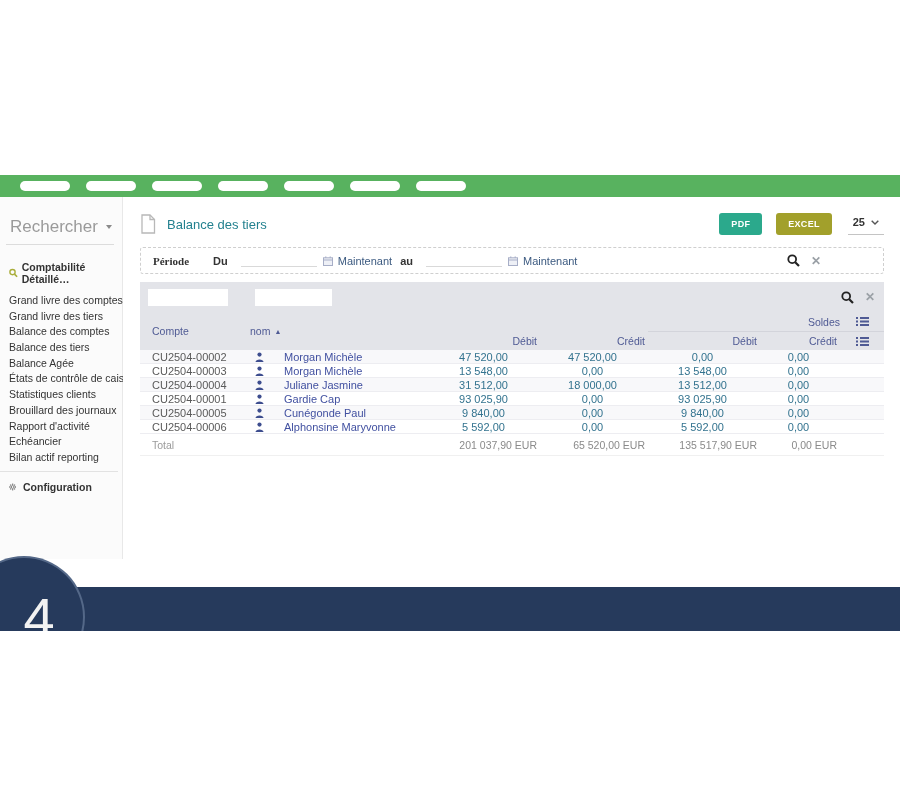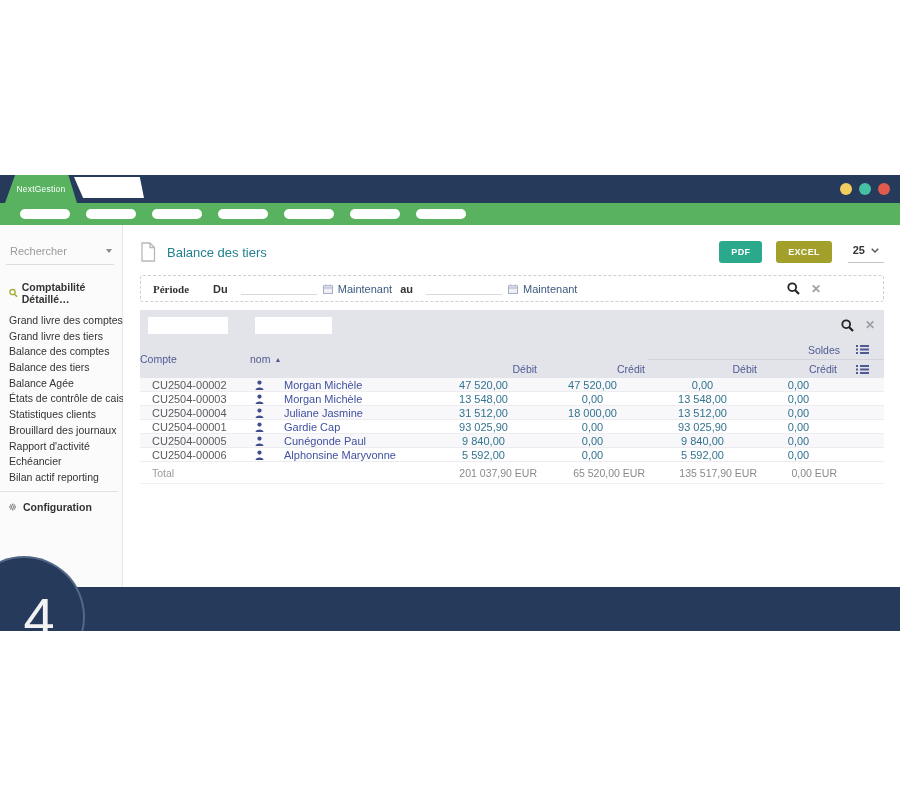--- a/index.html
+++ b/index.html
@@ -19,21 +19,21 @@
 
   
   .greenbar { height:22px; background:#58b25f; display:flex; align-items:center; gap:16px; padding-left:20px; }
   .pill { width:50px; height:10px; border-radius:5px; background:#fff; }
 
   .appbody { display:flex; height:362px; }
 
   
   .sidebar { width:123px; background:#fbfbfb; border-right:1px solid #e8e8e8; }
   .search-box { margin:18px 8px 16px 6px; padding:2px 2px 7px 4px; border-bottom:1px solid #dcdcdc;
-    display:flex; justify-content:space-between; align-items:center; font-size:11px; color:#9a9a9a; cursor:pointer; }
+    display:flex; justify-content:space-between; align-items:center; font-size:17px; color:#9a9a9a; cursor:pointer; }
   .sel-caret { width:0; height:0; border-left:3.5px solid transparent; border-right:3.5px solid transparent; border-top:4.5px solid #8a8a8a; }
   .menu { padding-left:9px; font-size:10.5px; color:#333; }
   .section-header { display:flex; align-items:center; gap:4px; font-weight:bold; margin-bottom:10px; }
   .menu-item { margin-bottom:5.2px; line-height:10.5px; cursor:pointer; white-space:nowrap; }
   .side-divider { border-top:1px solid #e2e2e2; margin:9px 4px 9px 0; }
   .config-row { display:flex; align-items:center; gap:4px; font-weight:bold; font-size:10.5px; padding-left:8px; cursor:pointer; color:#333; }
 
   
   .main { flex:1; background:#fff; padding:0 16px 0 17px; }
   .page-header { display:flex; align-items:center; margin-top:14px; height:26px; }
@@ -59,21 +59,21 @@
   
   .table { margin-top:8px; width:744px; }
   .thead { background:#e3e4e9; }
   .tfilter-row { height:30px; display:flex; align-items:center; padding-left:8px; }
   .hfilter-input { width:80px; height:17px; background:#fff; border:0; outline:none; font-size:10px; padding:0 4px; }
   .hfilter-input.second { margin-left:27px; width:77px; }
   .thead-icons { margin-left:auto; display:flex; gap:11px; align-items:center; padding-right:9px; }
 
   .grid7 { display:grid; grid-template-columns:110px 180px 110px 108px 112px 80px 44px; }
   .head-grid { grid-template-rows:20px 18px; font-size:10.5px; color:#4f5a94; }
-  .h-compte { grid-column:1; grid-row:1/3; align-self:center; cursor:pointer; }
+  .h-compte { grid-column:1; grid-row:1/3; align-self:center; padding-left:12px; cursor:pointer; }
   .h-nom { grid-column:2; grid-row:1/3; align-self:center; cursor:pointer; display:flex; align-items:center; gap:4px; }
   .sort-arrow { font-size:7px; color:#4f5a94; }
   .h-group { grid-row:1; text-align:center; border-bottom:1px solid #d3d4db; line-height:20px; }
   .h-mouv { grid-column:3/5; }
   .h-soldes { grid-column:5/7;text-align:right; }
   .h-iconcell { grid-column:7; display:flex; align-items:center; justify-content:center; cursor:pointer; }
   .h-icon1 { grid-row:1; border-bottom:1px solid #d3d4db; }
   .h-icon2 { grid-row:2; }
   .h-sub { grid-row:2; text-align:right; padding-right:3px; line-height:18px; }
 
@@ -91,31 +91,20 @@
   .step-circle { position:absolute; left:-37px; top:381px; width:122px; height:122px; border-radius:50%;
     background:#263a5c; border:2px solid rgba(130,150,180,.5);
     color:#f2f2f2; font-size:56px; display:flex; align-items:center; justify-content:center; padding-left:30px; }
 </style>
 </head>
 <body>
 
 <div class="canvas">
   <div class="app">
 
-    <div class="topbar">
-      <div class="brand-tab">
-        <span>NextGestion</span>
-      </div>
-      <div class="white-slant"></div>
-      <div class="dots">
-          <div class="dot" style="background: rgb(242, 205, 95);"></div>
-          <div class="dot" style="background: rgb(70, 193, 164);"></div>
-          <div class="dot" style="background: rgb(224, 90, 78);"></div>
-        </div>
-    </div>
 
     <div class="greenbar">
         <div class="pill"></div>
         <div class="pill"></div>
         <div class="pill"></div>
         <div class="pill"></div>
         <div class="pill"></div>
         <div class="pill"></div>
         <div class="pill"></div>
       </div>

